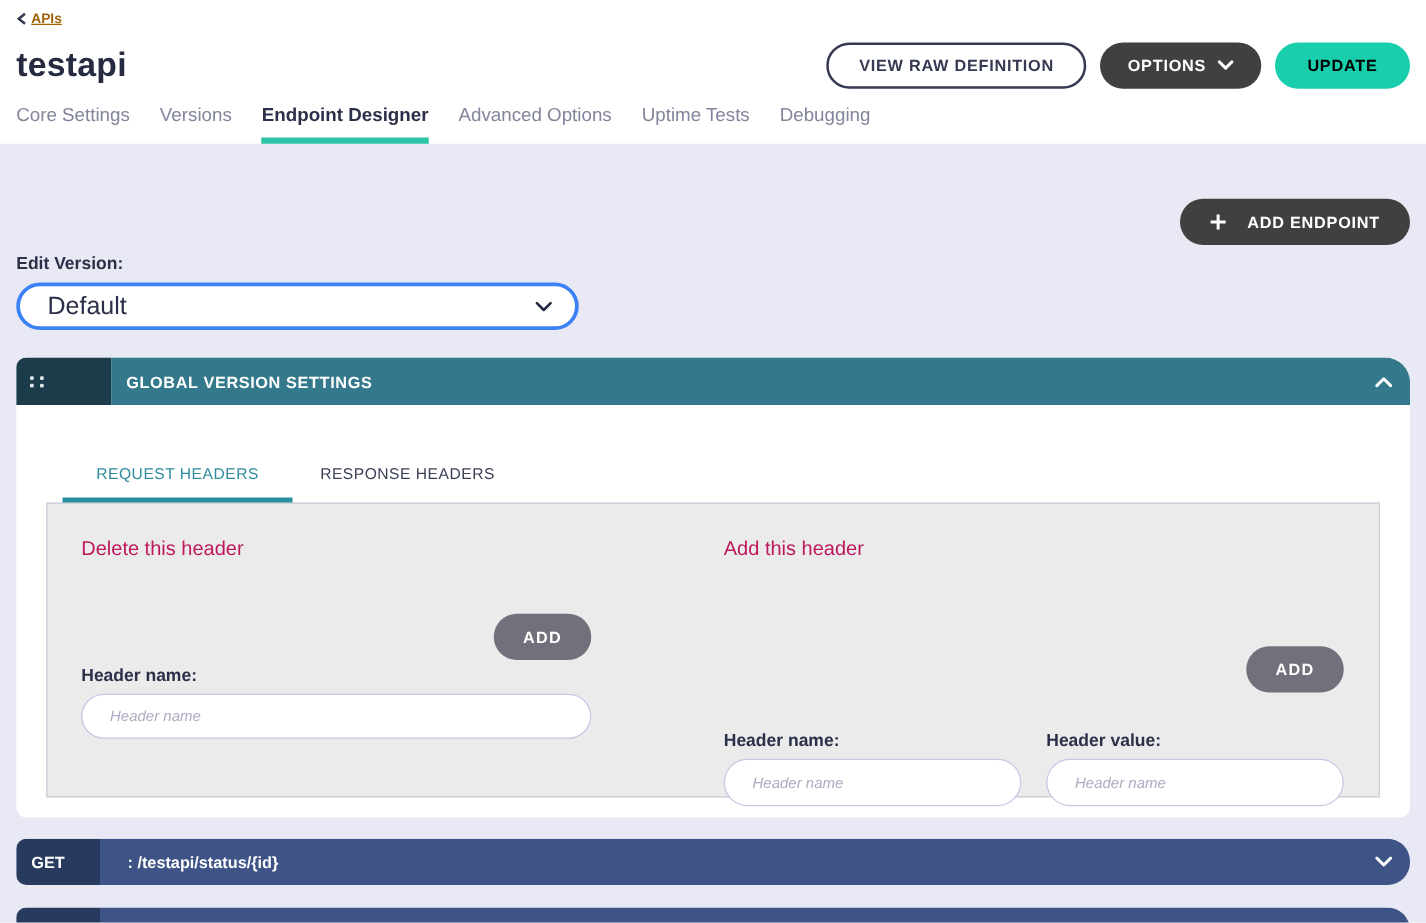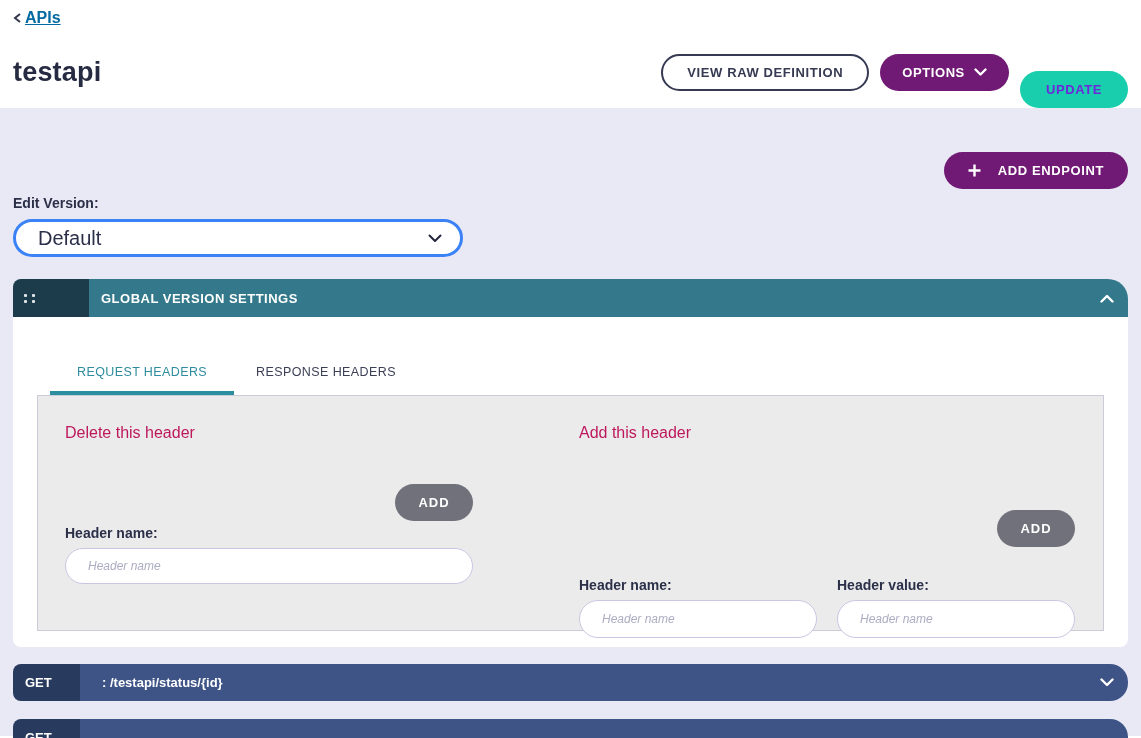--- a/index.html
+++ b/index.html
@@ -8,37 +8,37 @@
     font-family:"Liberation Sans", sans-serif;
     background:#ffffff;
     color:#2b3048;
     overflow:hidden;
     position:relative;
   }
   
   .topbar { background:#ffffff; padding:0 13px; }
   .breadcrumb {
     display:inline-flex; align-items:center; gap:3px;
-    margin-top:9px; font-size:16px; font-weight:bold;
-    color:#0369a1; text-decoration:underline; cursor:pointer;
+    margin-top:9px; font-size:11px; font-weight:bold;
+    color:#a16207; text-decoration:underline; cursor:pointer;
   }
   .breadcrumb svg { display:block; }
   .title-row { display:flex; align-items:center; justify-content:space-between; margin-top:9px; }
   .page-title { font-size:27px; font-weight:bold; color:#262b42; letter-spacing:0.2px; }
   .actions { display:flex; align-items:center; gap:11px; }
   .btn {
     height:37px; border-radius:19px; border:none;
     font-family:"Liberation Sans", sans-serif;
     font-size:13px; font-weight:bold; letter-spacing:0.6px;
     display:inline-flex; align-items:center; justify-content:center;
     cursor:pointer; white-space:nowrap;
   }
   .btn-outline { background:#ffffff; border:2px solid #363a52; color:#363a52; padding:0 24px; }
-  .btn-dark   { background:#701a75; color:#ffffff; padding:0 22px; gap:9px; }
-  .btn-mint   { background:#19ceac; color:#6d28d9; padding:0 26px;margin-top:35px; }
+  .btn-dark   { background:#404040; color:#ffffff; padding:0 22px; gap:9px; }
+  .btn-mint   { background:#19ceac; color:#000000; padding:0 26px; }
   
   .tabs { display:flex; gap:24px; margin-top:13px; }
   .tab {
     font-size:15px; color:#82859b; padding-bottom:9px;
     border-bottom:5px solid transparent; cursor:pointer; white-space:nowrap;
   }
   .tab.active { color:#2b3048; font-weight:600; border-bottom-color:#2bc3a5; }
   
   .content { background:#e9e9f5; padding:0 13px; height:628px; }
   .add-endpoint-row { display:flex; justify-content:flex-end; padding-top:44px; }
@@ -132,20 +132,28 @@
       <button class="btn btn-outline">VIEW RAW DEFINITION</button>
       <button class="btn btn-dark">
         <span>OPTIONS</span>
         <svg width="13" height="9" viewBox="0 0 13 9">
             <path d="M1.5 1.5 L6.5 6.5 L11.5 1.5" fill="none" stroke="#ffffff" stroke-width="2.4" stroke-linecap="round" stroke-linejoin="round"></path>
           </svg>
       </button>
       <button class="btn btn-mint">UPDATE</button>
     </div>
   </div>
+  <div class="tabs">
+    <div class="tab">Core Settings</div>
+    <div class="tab">Versions</div>
+    <div class="tab active">Endpoint Designer</div>
+    <div class="tab">Advanced Options</div>
+    <div class="tab">Uptime Tests</div>
+    <div class="tab">Debugging</div>
+  </div>
 </div>
 
 <div class="content">
 
   <div class="add-endpoint-row">
     <button class="btn btn-dark" style="gap:17px; padding:0 24px;">
       <svg width="13" height="13" viewBox="0 0 13 13">
           <path d="M6.5 0.5 V12.5 M0.5 6.5 H12.5" stroke="#ffffff" stroke-width="2.4"></path>
         </svg>
       <span>ADD ENDPOINT</span>

